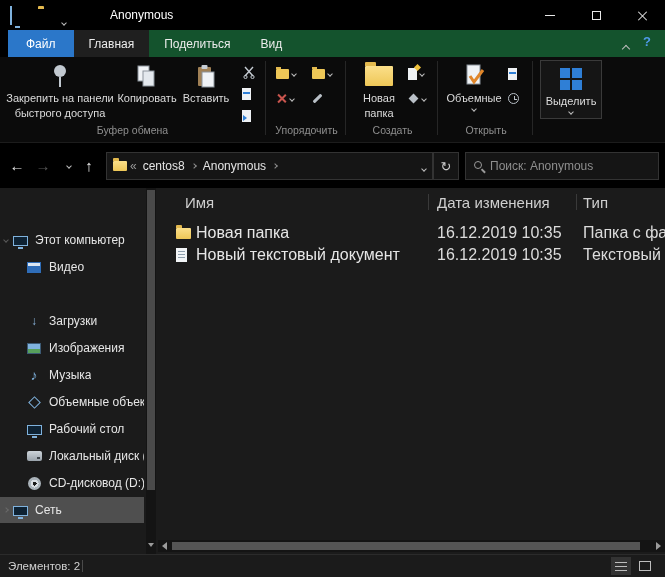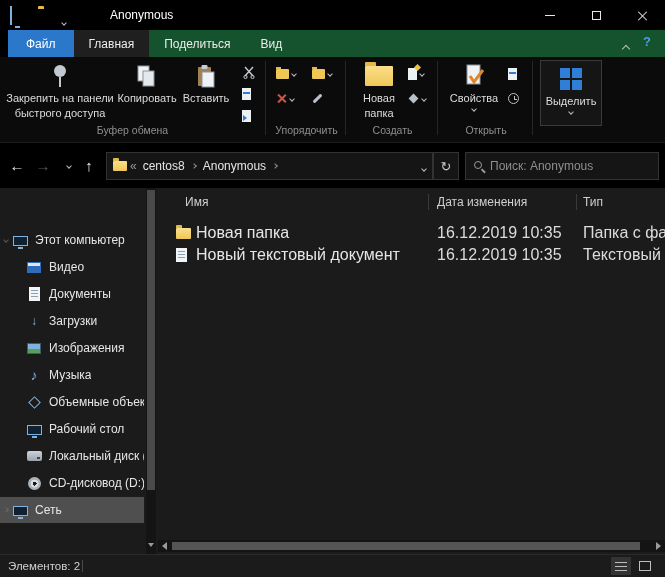--- a/index.html
+++ b/index.html
@@ -30,21 +30,21 @@
   .chev.up { transform:rotate(-135deg); }
   .chev.right { transform:rotate(-45deg); border-color:#8f8f8f; }
   .chev.tiny { width:4px; height:4px; }
 
   
   #ribbon { position:absolute; left:0; top:57px; right:0; height:86px; background:#0b0b0b; border-bottom:1px solid #1c1c1c; }
   .grp-sep { position:absolute; top:4px; width:1px; height:74px; background:#262626; }
   .grp-label { position:absolute; top:67px; font-size:10.5px; color:#8f8f8f; text-align:center; }
   .bigbtn { position:absolute; top:3px; display:flex; flex-direction:column; align-items:center; gap:2px; padding-top:2px; }
   .bigbtn .lbl { font-size:11px; line-height:13px; color:#dcdcdc; white-space:nowrap; }
-  .bigbtn.select-box { border:1px solid #3a3a3a; background:#151515; padding:4px 6px 11px; }
+  .bigbtn.select-box { border:1px solid #3a3a3a; background:#151515; padding:4px 6px 4px; }
   .icon-slot { height:28px; display:flex; align-items:center; justify-content:center; }
   .smallcol { position:absolute; display:flex; flex-direction:column; gap:7px; }
   .smallrow { display:flex; align-items:center; gap:3px; height:15px; }
 
   
   .ifolder { width:15px; height:11px; background:linear-gradient(#fbdf8a,#eec757); border-radius:1px; position:relative; }
   .ifolder::before { content:""; position:absolute; top:-3px; left:0; width:6px; height:3px; background:#e3b94e; border-radius:1px 1px 0 0; }
   .ifolder.big { width:28px; height:20px; }
   .ifolder.big::before { width:11px; height:4px; top:-4px; }
   .ifolder.addr { width:14px; height:10px; }
@@ -106,21 +106,21 @@
   .indent { padding-left:14px; }
   #side-vscroll { position:absolute; left:146px; top:0; width:10px; height:366px; background:#141414; }
   #side-vscroll .thumb { position:absolute; left:1px; top:2px; width:8px; height:300px; background:#4a4a4a; }
   #side-vscroll .btn-down { position:absolute; left:0; bottom:2px; width:10px; height:12px; display:flex; align-items:center; justify-content:center; }
   .tri-down { width:0; height:0; border:3.5px solid transparent; border-top:4.5px solid #9a9a9a; margin-top:4px; }
   .tri-left { width:0; height:0; border:4px solid transparent; border-right:5px solid #9a9a9a; margin-left:-3px; }
   .tri-right { width:0; height:0; border:4px solid transparent; border-left:5px solid #9a9a9a; margin-right:-3px; }
 
   
   #filelist { position:absolute; left:158px; top:0; right:0; height:366px; }
-  .col-header { position:absolute; top:4px; height:20px; font-size:12px; color:#cfcfcf; display:flex; align-items:center; }
+  .col-header { position:absolute; top:4px; height:20px; font-size:15px; color:#cfcfcf; display:flex; align-items:center; }
   .col-sep { position:absolute; top:6px; width:1px; height:16px; background:#3a3a3a; }
   .frow { position:absolute; left:0; right:0; height:22px; display:flex; align-items:center; font-size:16px; }
   .frow .ficon { position:absolute; left:18px; display:flex; }
   .frow .fname { position:absolute; left:38px; white-space:nowrap; }
   .frow .fdate { position:absolute; left:279px; white-space:nowrap; color:#dcdcdc; }
   .frow .ftype { position:absolute; left:425px; white-space:nowrap; color:#dcdcdc; overflow:hidden; right:0; }
   #hscroll { position:absolute; left:0; right:0; top:352px; height:12px; background:#141414; }
   #hscroll .thumb { position:absolute; left:14px; width:468px; top:2px; height:8px; background:#555; }
   #hscroll .btn { position:absolute; top:0; width:12px; height:12px; display:flex; align-items:center; justify-content:center; }
 
@@ -263,21 +263,21 @@
   <div class="grp-sep" style="left:437px"></div>
   <div class="grp-label" style="left:348px;width:89px">Создать</div>
 
   <div class="bigbtn" style="left:444px;width:60px">
     <div class="icon-slot">
       <svg width="24" height="26">
           <rect x="5" y="2" width="13" height="19" fill="#f0f3f6" stroke="#8b949c"></rect>
           <path d="M8 13l4 6 9-12" stroke="#e0862a" stroke-width="3" fill="none"></path>
         </svg>
     </div>
-    <div class="lbl">Свойства</div>
+    <div class="lbl">Объемные</div>
     <span class="chev tiny"></span>
   </div>
   <div class="smallcol" style="left:508px;top:9px;gap:10px">
     <div class="smallrow">
       <span class="mpage bluemark"></span>
     </div>
     <div class="smallrow">
       <span class="mclock"></span>
     </div>
   </div>
@@ -336,27 +336,20 @@
       </span>
     <span class="slabel">Этот компьютер</span>
   </div>
   <div class="side-item indent" style="top:66px">
     <span class="expander"></span>
     <span class="sicon">
         <span class="ivid"></span>
       </span>
     <span class="slabel">Видео</span>
   </div>
-  <div class="side-item indent" style="top:93px">
-    <span class="expander"></span>
-    <span class="sicon">
-        <span class="idoc"></span>
-      </span>
-    <span class="slabel">Документы</span>
-  </div>
   <div class="side-item indent" style="top:120px">
     <span class="expander"></span>
     <span class="sicon">
         <span class="idl"></span>
       </span>
     <span class="slabel">Загрузки</span>
   </div>
   <div class="side-item indent" style="top:147px">
     <span class="expander"></span>
     <span class="sicon">

